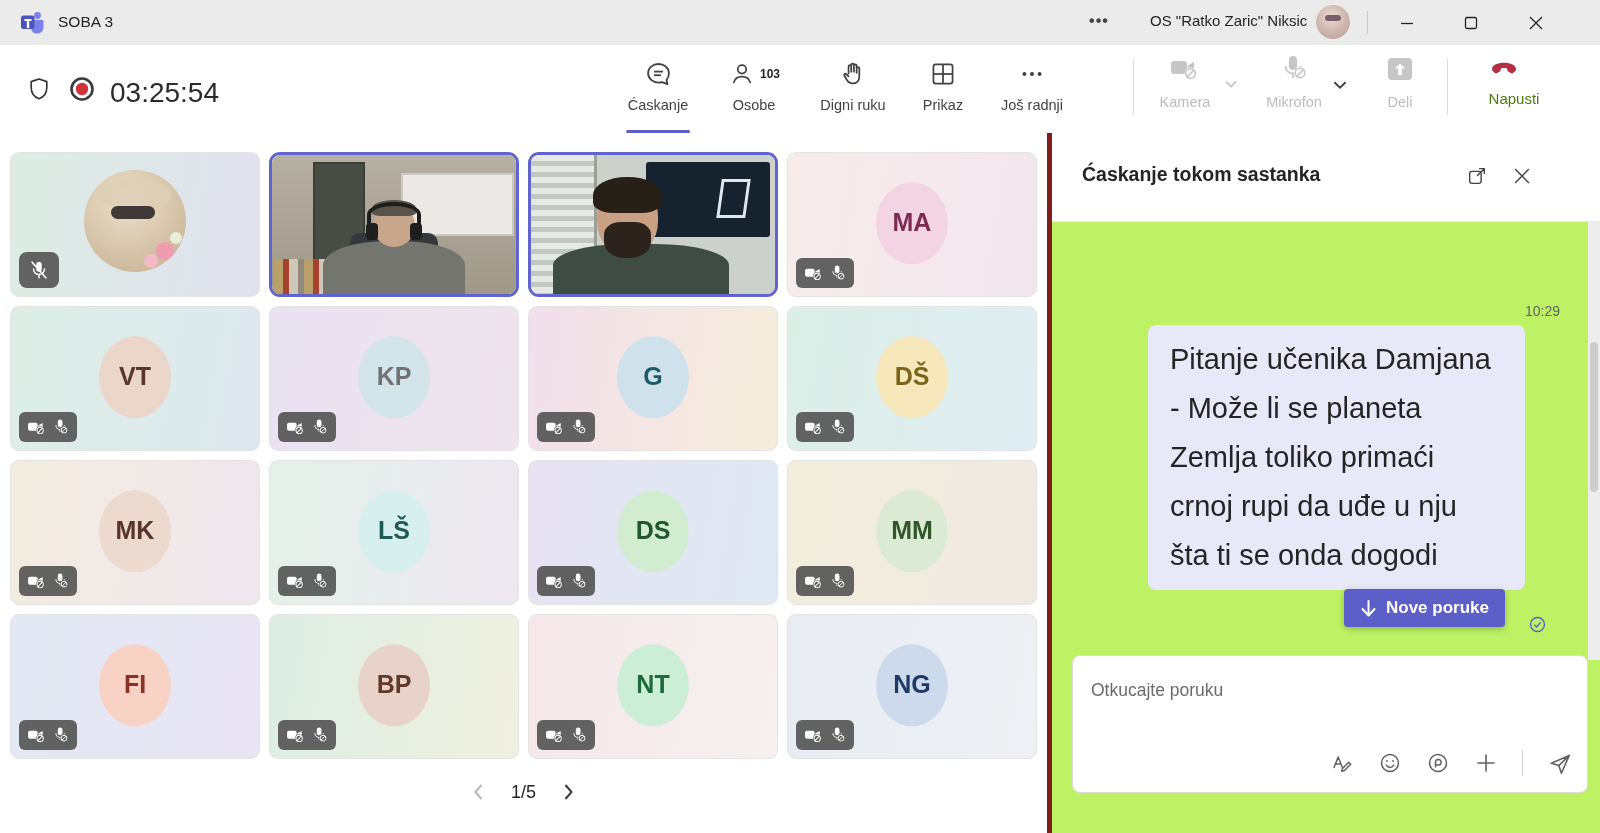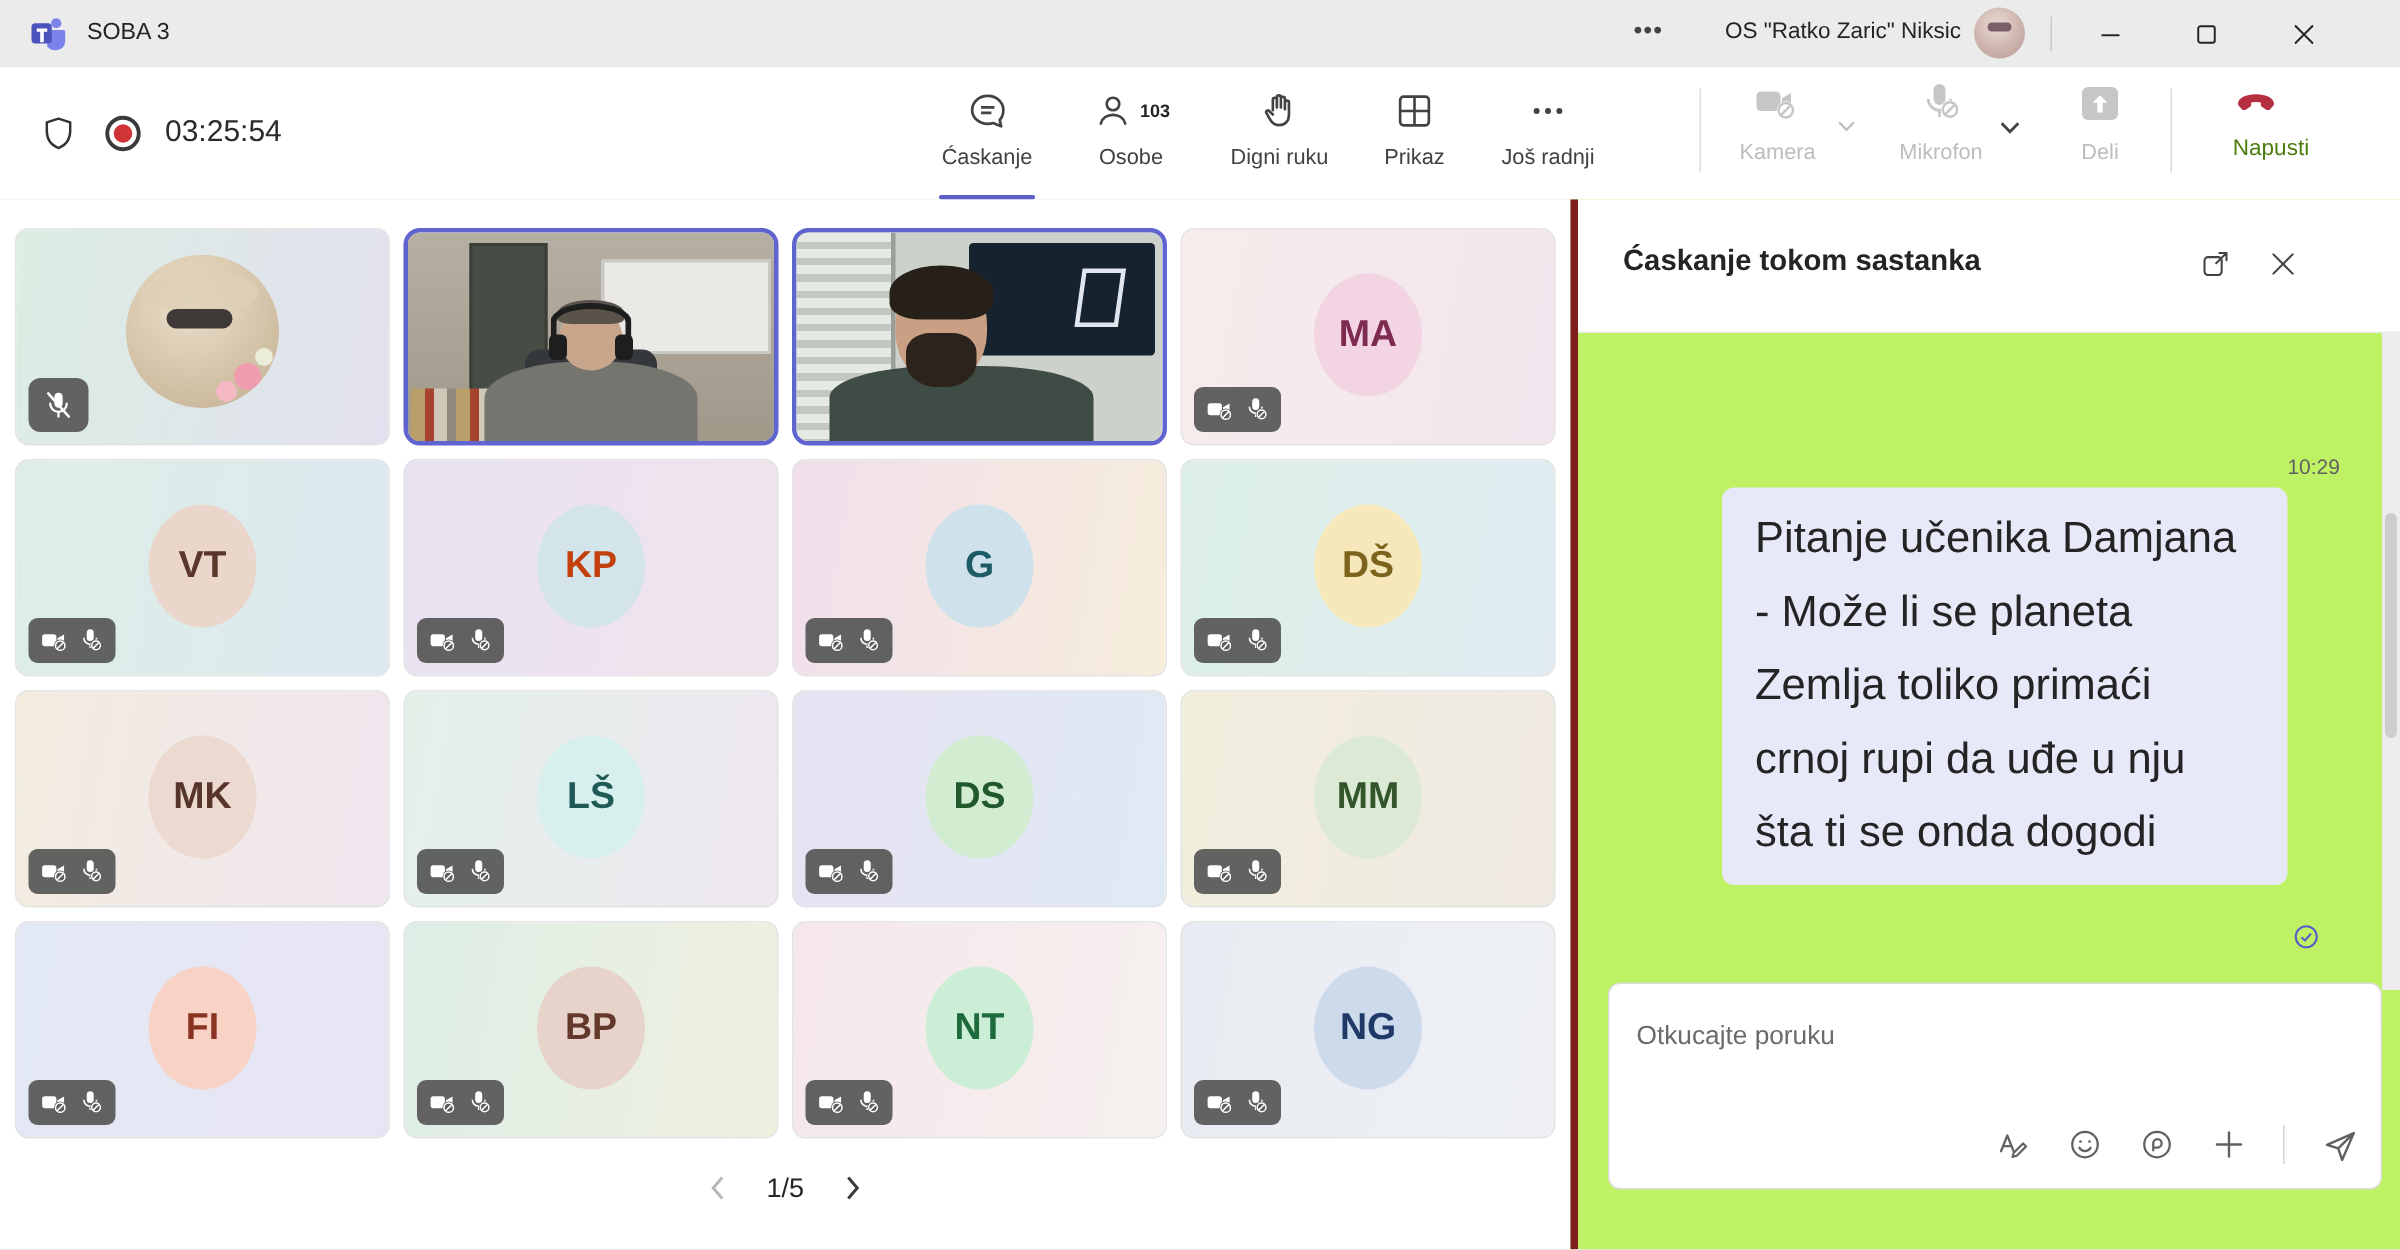--- a/index.html
+++ b/index.html
@@ -18,21 +18,21 @@
              overflow:hidden;}
   .tb-avatar:before{content:"";position:absolute;left:9px;top:10px;width:16px;height:6px;background:#7a5f6b;border-radius:3px;}
   .tb-divider{position:absolute;left:1367px;top:11px;width:1px;height:23px;background:#c9c9c9;}
   .winbtn{position:absolute;top:0;width:52px;height:45px;display:flex;align-items:center;justify-content:center;}
   .wb-min{left:1381px;} .wb-max{left:1445px;} .wb-close{left:1510px;}
 
   
   .toolbar{position:absolute;left:0;top:45px;width:1600px;height:88px;background:#fff;border-bottom:1px solid #e3e3e3;}
   .tmr-shield{position:absolute;left:26px;top:30px;}
   .tmr-rec{position:absolute;left:68px;top:30px;}
-  .tmr-text{position:absolute;left:110px;top:32px;font-size:20px;color:#2b2b2b;}
+  .tmr-text{position:absolute;left:110px;top:32px;font-size:28px;color:#2b2b2b;}
   .tabs{position:absolute;left:612px;top:8px;display:flex;}
   .tab{position:relative;height:74px;display:flex;flex-direction:column;align-items:center;justify-content:flex-start;padding:4px 0 0 0;}
   .tab .ticon{height:34px;display:flex;align-items:center;justify-content:center;gap:4px;}
   .tab .tlabel{font-size:14.5px;color:#424242;margin-top:6px;white-space:nowrap;}
   .tab.active:after{content:"";position:absolute;left:50%;transform:translateX(-50%);bottom:-2px;width:64px;height:3px;border-radius:2px;background:#5b5fc7;}
   .tab-chat{width:92px;} .tab-people{width:100px;} .tab-hand{width:98px;} .tab-react{width:86px;} .tab-view{width:82px;} .tab-more{width:96px;}
   .pbadge{font-size:12px;font-weight:bold;color:#242424;}
   .tb-sep{position:absolute;top:14px;width:1px;height:56px;background:#dcdcdc;}
   .sep1{left:1133px;} .sep2{left:1447px;}
   .dev{position:absolute;top:8px;display:flex;flex-direction:column;align-items:center;}
@@ -365,21 +365,21 @@
  <path d="M5.5 9.5a6 6 0 0 0 12 0" stroke="#fff" stroke-width="1.5"></path>
  <line x1="11.5" y1="15.5" x2="11.5" y2="19" stroke="#fff" stroke-width="1.5"></line>
  <circle cx="17" cy="16.5" r="5.4" fill="#5c5c5c"></circle>
  <circle cx="17" cy="16.5" r="4.1" stroke="#fff" stroke-width="1.4"></circle>
  <line x1="14.1" y1="19.4" x2="19.9" y2="13.6" stroke="#fff" stroke-width="1.4"></line>
               </svg>
             </span>
           </div>
         </div>
         <div class="tile" style="background: linear-gradient(100deg, rgb(233, 226, 241), rgb(239, 228, 236));">
-          <div class="init-circle" style="background:#d3e4ea;color:#c2410c">KP</div>
+          <div class="init-circle" style="background:#d3e4ea;color:#737373">KP</div>
           <div class="badge-pill">
             <span>
               <svg width="19" height="17" viewBox="0 0 26 22" fill="none">
  <rect x="1.5" y="4.5" width="13" height="11" rx="2.5" fill="#fff"></rect>
  <path d="M15.5 8.2l6-3.4v10.4l-6-3.4z" fill="#fff"></path>
  <circle cx="18" cy="15" r="5.6" fill="#5c5c5c"></circle>
  <circle cx="18" cy="15" r="4.3" stroke="#fff" stroke-width="1.4"></circle>
  <line x1="15" y1="18" x2="21" y2="12" stroke="#fff" stroke-width="1.4"></line>
               </svg>
             </span>
@@ -667,20 +667,29 @@
       </div>
     </div>
 
     <div class="msg-time">10:29</div>
 
     <div class="bubble">
       <span>Pitanje učenika Damjana - Može li se planeta Zemlja toliko primaći crnoj rupi da uđe u nju šta ti se onda dogodi</span>
     </div>
 
 
+    <div class="newmsg">
+      <span>
+        <svg width="17" height="19" viewBox="0 0 17 19" fill="none" stroke="#fff" stroke-width="2" stroke-linecap="round" stroke-linejoin="round">
+          <line x1="8.5" y1="2" x2="8.5" y2="15.5"></line>
+            <polyline points="2.5,10 8.5,16.5 14.5,10"></polyline>
+        </svg>
+      </span>
+      <span>Nove poruke</span>
+    </div>
 
     <div class="read-receipt">
       <svg width="17" height="17" viewBox="0 0 17 17" fill="none" stroke="#5b5fc7" stroke-width="1.4">
         <circle cx="8.5" cy="8.5" r="7"></circle>
           <polyline points="5.3,8.8 7.6,11 11.7,6.3"></polyline>
       </svg>
     </div>
 
     <div class="compose">
       <div class="compose-ph">Otkucajte poruku</div>

